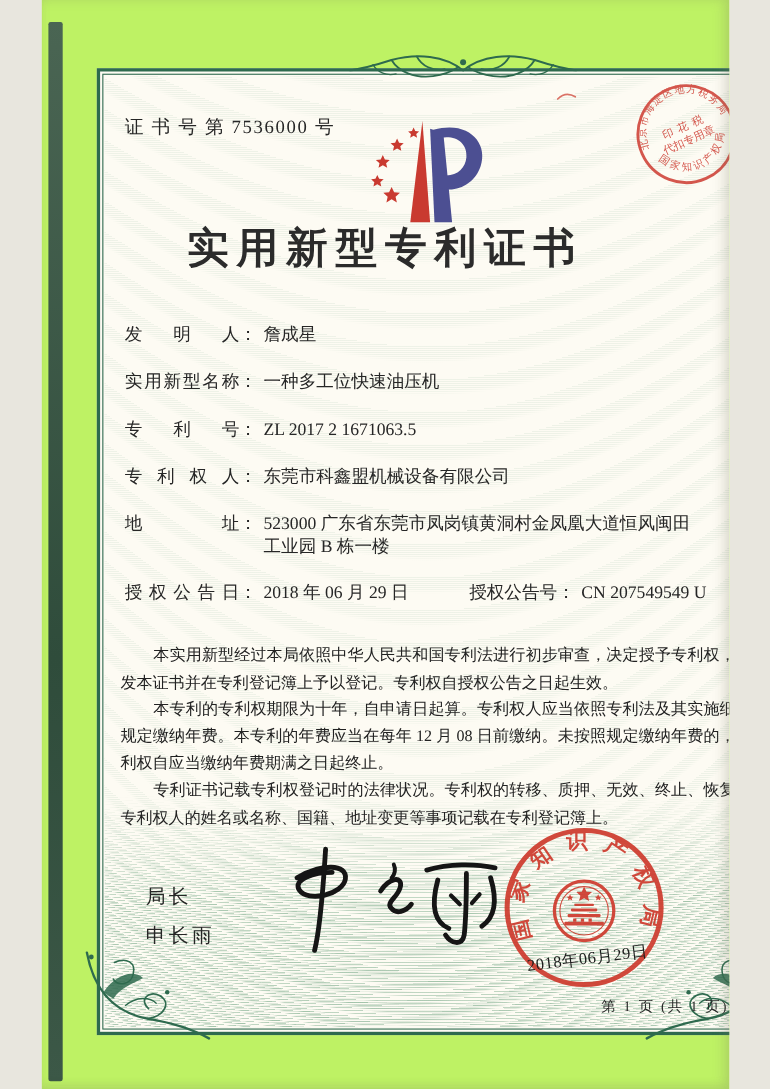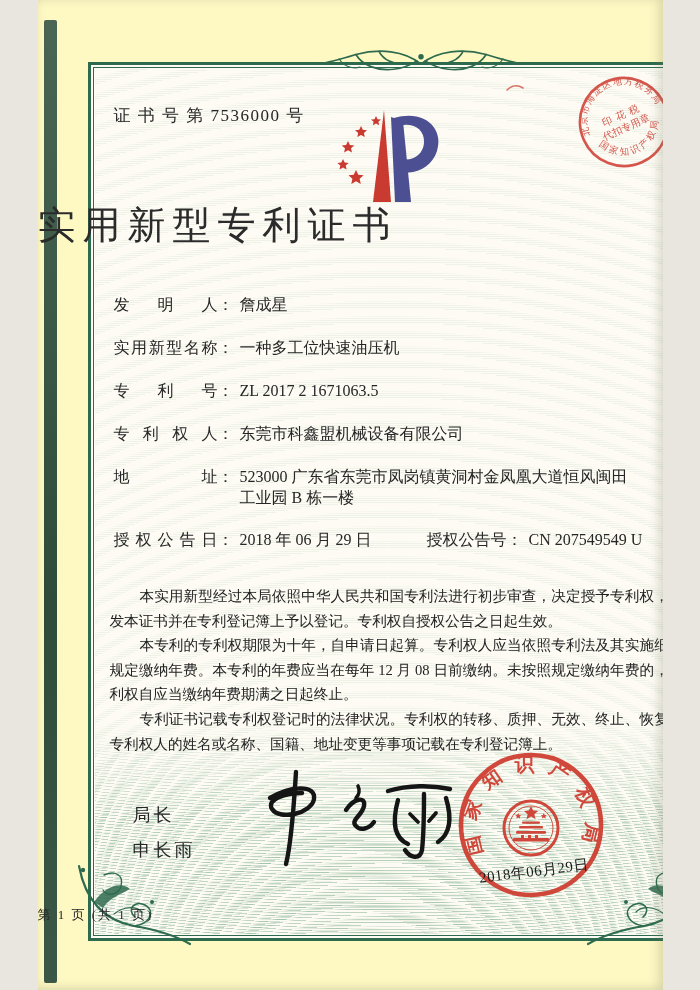--- a/index.html
+++ b/index.html
@@ -5,21 +5,21 @@
   :root{
     --green:#2e6a4e;
     --green-dark:#33523f;
     --ink:#262626;
     --red:#ce3a2d;
     --blue:#4c4f92;
   }
   html,body{margin:0;padding:0;background:#e8e6de;}
   .page{
     position:relative;width:625px;height:990px;margin:0 auto;
-    background:#fef9c3;overflow:hidden;
+    background:#bef264;overflow:hidden;
     font-family:"Liberation Serif","DejaVu Serif",serif;
     color:var(--ink);
   }
   .page::after{content:"";position:absolute;inset:0;pointer-events:none;
     box-shadow:inset -6px 0 10px rgba(120,120,100,.18), inset 0 -4px 8px rgba(120,120,100,.12);}
   
   .spine{position:absolute;left:6px;top:20px;width:13px;height:963px;
     background:linear-gradient(to bottom,#4a6553,#2f4c3b 60%,#3c5847);border-radius:2px;}
   
   .frame{position:absolute;left:50px;top:62px;width:601px;height:879px;
@@ -34,42 +34,42 @@
     -webkit-mask-image:linear-gradient(to bottom,transparent,#000 46%);
     mask-image:linear-gradient(to bottom,transparent,#000 46%);}
   .ornament{position:absolute;pointer-events:none;color:var(--green);}
   .orn-top{left:278px;top:44px;width:210px;height:40px;}
   .orn-bl{left:36px;top:862px;width:118px;height:84px;}
   .orn-br{left:548px;top:862px;width:118px;height:84px;transform:scaleX(-1);}
   
   .cert-number{position:absolute;left:76px;top:104px;font-size:17px;letter-spacing:1.5px;}
   .logo{position:absolute;left:290px;top:108px;width:120px;height:100px;}
   .tax-stamp{position:absolute;left:538px;top:74px;width:96px;height:96px;opacity:.88;}
-  .title{position:absolute;left:0;top:200px;width:100%;
-    font-size:38px;font-weight:normal;letter-spacing:7px;color:#2b2b2b;}
+  .title{position:absolute;left:0;top:200px;width:100%;text-align:center;
+    font-size:38px;font-weight:bold;letter-spacing:7px;color:#2b2b2b;}
   
   .fields{position:absolute;left:76px;top:294px;width:560px;font-size:16px;}
   .field-row{margin-bottom:21px;line-height:22px;white-space:nowrap;}
   .field-label{display:inline-block;width:104px;text-align:justify;text-align-last:justify;vertical-align:top;}
   .field-colon{display:inline-block;vertical-align:top;}
   .field-value{display:inline-block;margin-left:6px;vertical-align:top;white-space:pre-line;line-height:21px;}
   .row-address{}
   .grant-row{position:relative;line-height:22px;white-space:nowrap;}
   .grant-col2{position:absolute;left:313px;top:0;}
   
   .body-text{position:absolute;left:72px;top:584px;width:574px;
     font-size:14.6px;line-height:24.6px;text-align:justify;color:#222;}
   .body-text p{margin:0;text-indent:2.05em;}
   
   .director{position:absolute;left:95px;top:798px;font-size:18px;line-height:35px;letter-spacing:3px;}
   .signature{position:absolute;left:200px;top:758px;width:240px;height:118px;color:#151515;}
   .big-seal{position:absolute;left:417px;top:749px;width:152px;height:152px;color:var(--red);opacity:.92;}
   .seal-date{position:absolute;left:410px;top:862px;width:172px;text-align:center;
     font-size:15px;letter-spacing:.5px;color:#1c1c1c;transform:rotate(-7deg);}
-  .footer{position:absolute;left:0;top:906px;width:100%;text-align:left;font-size:13px;letter-spacing:2px;}
+  .footer{position:absolute;left:0;top:906px;width:100%;text-align:right;font-size:13px;letter-spacing:2px;}
   .red-mark{position:absolute;left:468px;top:84px;width:18px;height:8px;color:var(--red);opacity:.7;}
 </style>
 </head>
 <body>
 
 <div class="page">
 
   <div class="spine"></div>
 
   <div class="frame">

